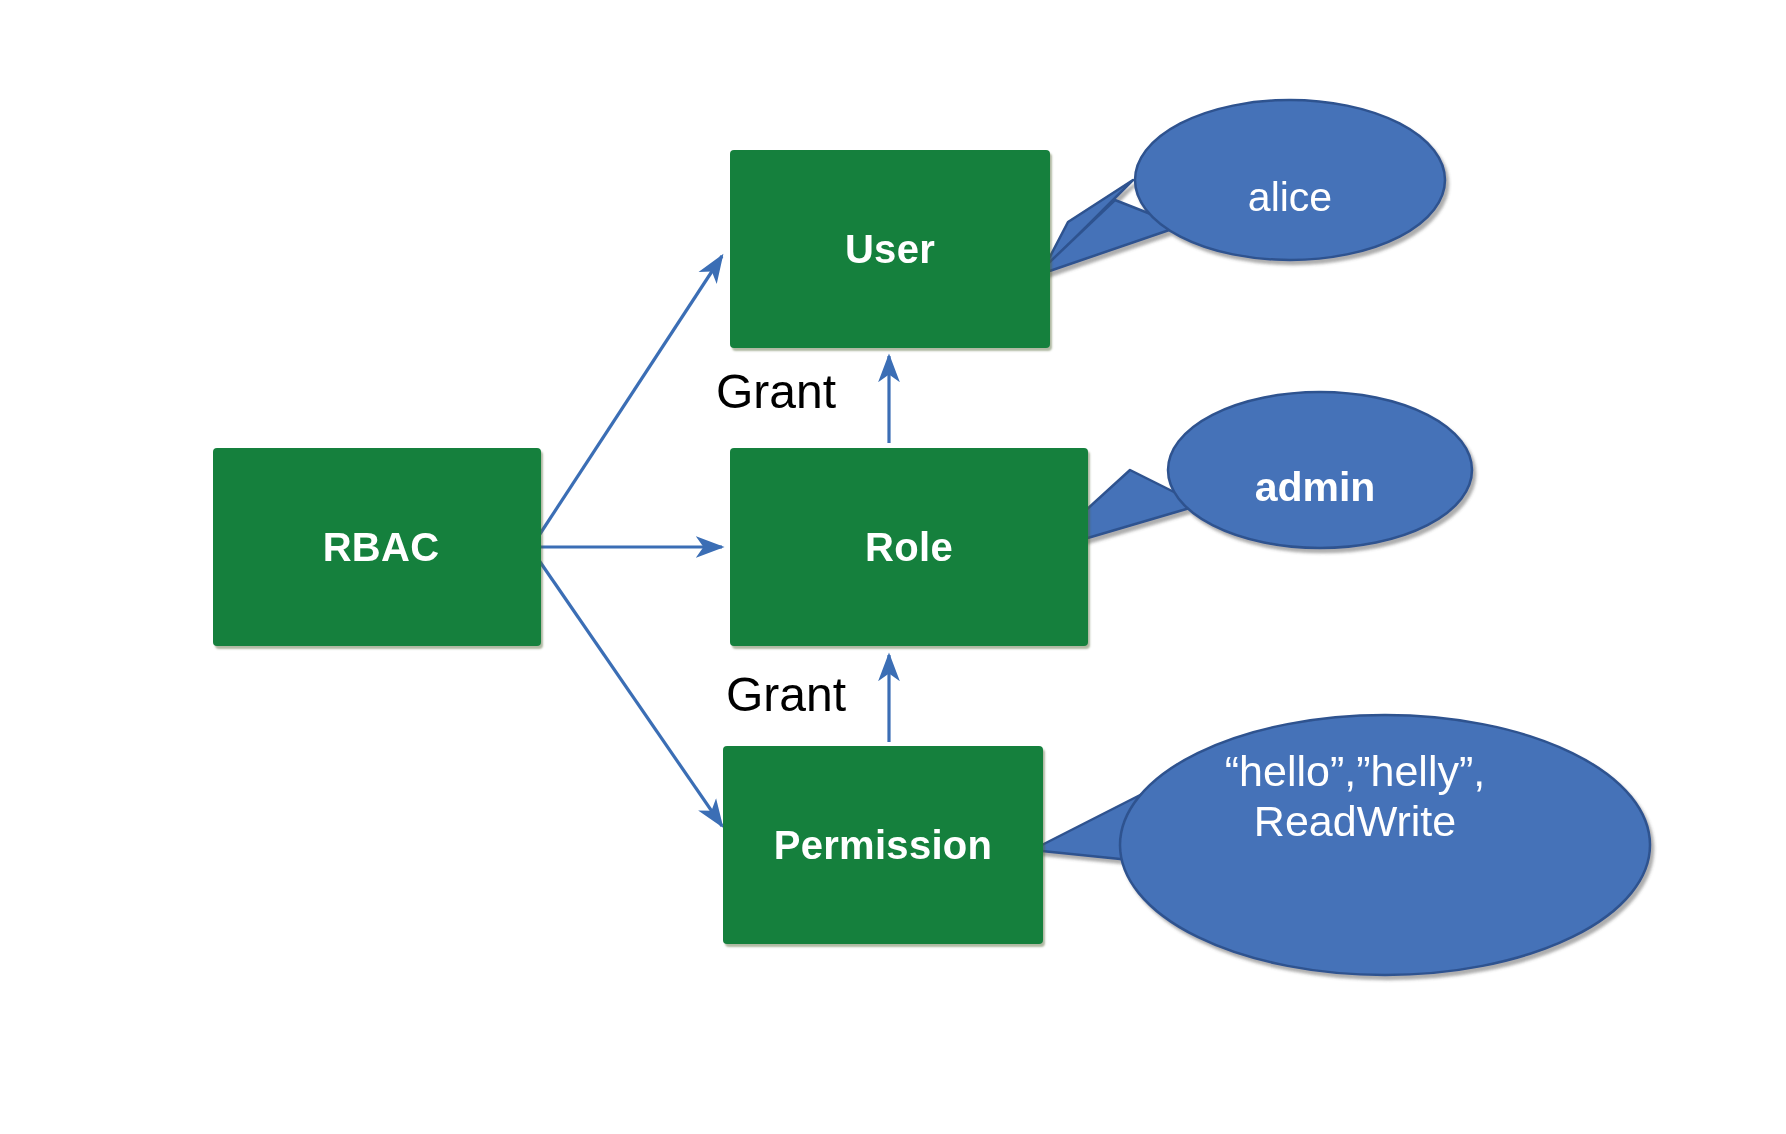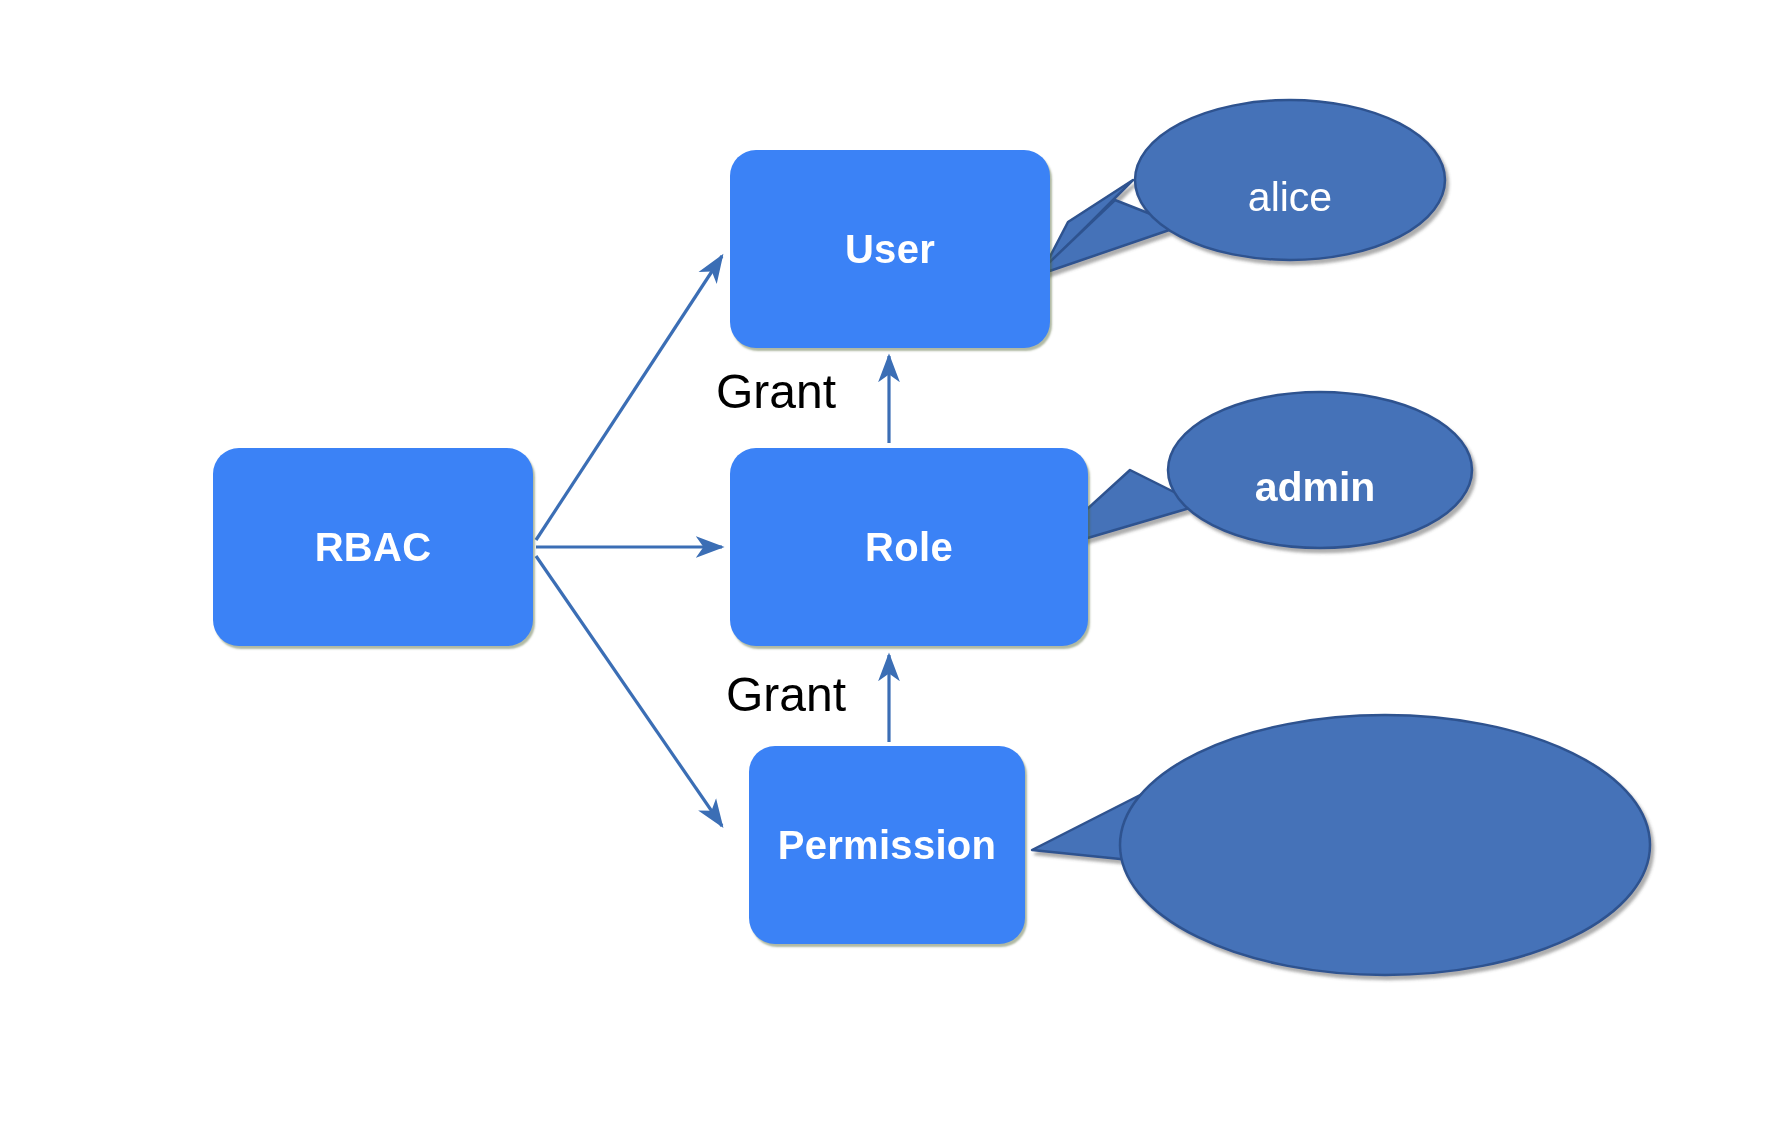--- a/index.html
+++ b/index.html
@@ -16,40 +16,40 @@
     font-family: "Liberation Sans", sans-serif;
   }
   .layer {
     position: absolute;
     left: 0; top: 0;
     width: 1786px;
     height: 1134px;
   }
   .node {
     position: absolute;
-    border-radius: 26px;
-    background: #3b82f6;
+    border-radius: 4px;
+    background: #15803d;
     box-shadow: 2px 3px 2px rgba(80,100,50,0.45);
     display: flex;
     align-items: center;
     justify-content: center;
     color: #ffffff;
     font-weight: bold;
     letter-spacing: 0.3px;
   }
   .node-label {
     color: #ffffff;
     font-weight: bold;
     font-size: 40px;
     line-height: 1;
   }
-  #node-rbac  { left: 213px; top: 448px; width: 320px; height: 198px; }
+  #node-rbac  { left: 213px; top: 448px; width: 320px; height: 198px; padding-left: 8px; }
   #node-user  { left: 730px; top: 150px; width: 320px; height: 198px; }
   #node-role  { left: 730px; top: 448px; width: 358px; height: 198px; }
-  #node-perm  { left: 749px; top: 746px; width: 276px; height: 198px; }
+  #node-perm  { left: 723px; top: 746px; width: 320px; height: 198px; }
 
   .callout-text {
     position: absolute;
     color: #ffffff;
     text-align: center;
     font-size: 41px;
     line-height: 1.16;
     white-space: pre-line;
     pointer-events: none;
     margin-top: 24px;
@@ -134,14 +134,16 @@
 
   <div class="node" id="node-perm">
     <span class="node-label">Permission</span>
   </div>
 
   <div class="edge-label" id="lbl-grant-top">Grant</div>
   <div class="edge-label" id="lbl-grant-bottom">Grant</div>
 
   <div class="callout-text" id="txt-alice">alice</div>
   <div class="callout-text" id="txt-admin">admin</div>
+  <div class="callout-text" id="txt-perm">“hello”,”helly”,
+ReadWrite</div>
 
 </div>
 
 </body></html>

